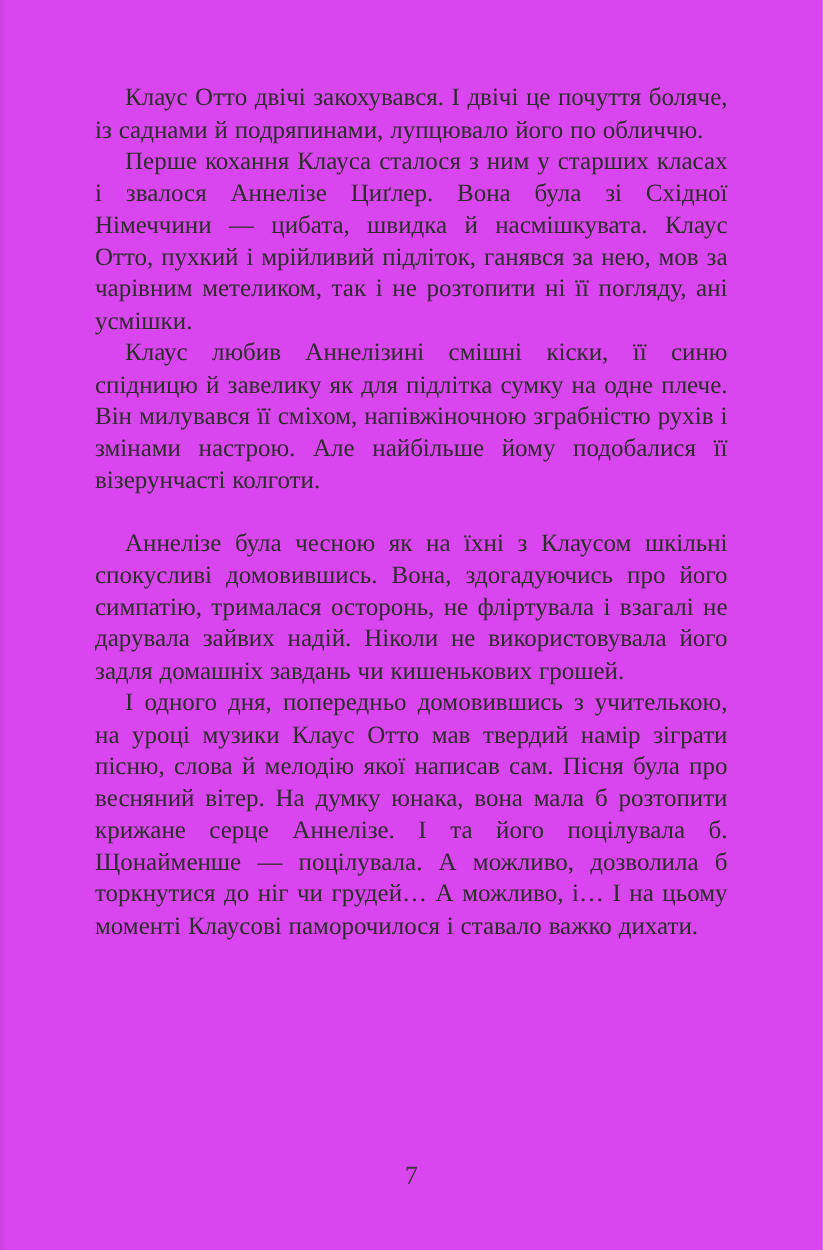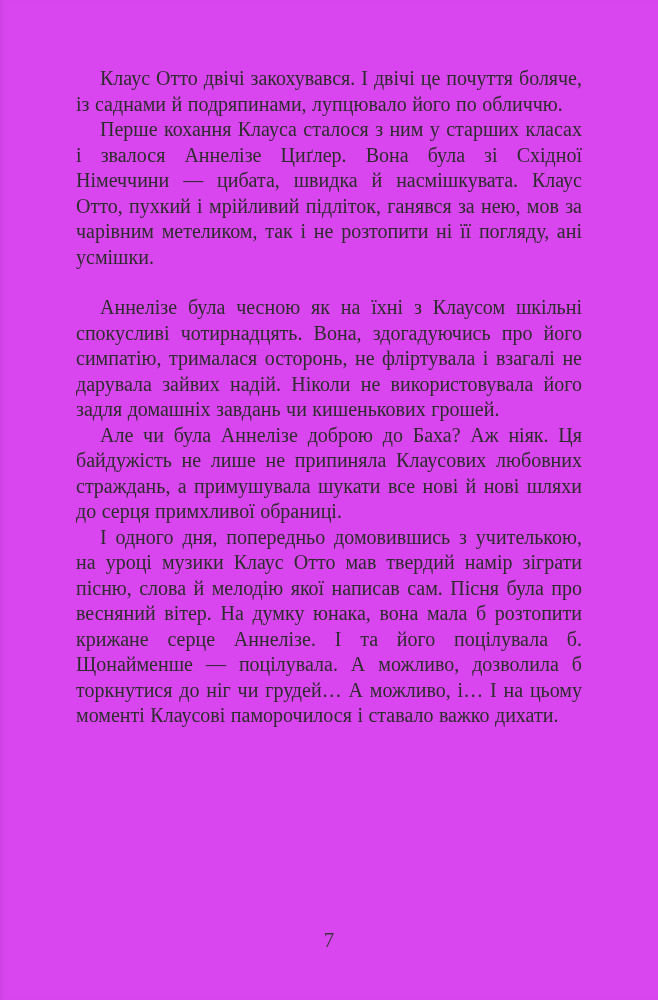--- a/index.html
+++ b/index.html
@@ -53,21 +53,21 @@
 </style>
 </head>
 <body>
 
 <div class="book-page">
 
   <div class="text-block">
 
     <p>Клаус Отто двічі закохувався. І двічі це почуття боляче, із саднами й подряпинами, лупцювало його по обличчю.</p>
     <p>Перше кохання Клауса сталося з ним у старших класах і звалося Аннелізе Циґлер. Вона була зі Східної Німеччини — цибата, швидка й насмішкувата. Клаус Отто, пухкий і мрійливий підліток, ганявся за нею, мов за чарівним метеликом, так і не розтопити ні її погляду, ані усмішки.</p>
+    <p>Клаус любив Аннелізині смішні кіски, її синю спідницю й завелику як для підлітка сумку на одне плече. Він милувався її сміхом, напівжіночною зграбністю рухів і змінами настрою. Але найбільше йому подобалися її візерунчасті колготи.</p>
 
-    <p class="section-gap">Аннелізе була чесною як на їхні з Клаусом шкільні спокусливі чотирнадцять. Вона, здогадуючись про його симпатію, трималася осторонь, не фліртувала і взагалі не дарувала зайвих надій. Ніколи не використовувала його задля домашніх завдань чи кишенькових грошей.</p>
-    <p>Але чи була Аннелізе доброю до Баха? Аж ніяк. Ця байдужість не лише не припиняла Клаусових любовних страждань, а примушувала шукати все нові й нові шляхи до серця примхливої обраниці.</p>
+    <p class="section-gap">Аннелізе була чесною як на їхні з Клаусом шкільні спокусливі домовившись. Вона, здогадуючись про його симпатію, трималася осторонь, не фліртувала і взагалі не дарувала зайвих надій. Ніколи не використовувала його задля домашніх завдань чи кишенькових грошей.</p>
     <p>І одного дня, попередньо домовившись з учителькою, на уроці музики Клаус Отто мав твердий намір зіграти пісню, слова й мелодію якої написав сам. Пісня була про весняний вітер. На думку юнака, вона мала б розтопити крижане серце Аннелізе. І та його поцілувала б. Щонайменше — поцілувала. А можливо, дозволила б торкнутися до ніг чи грудей… А можливо, і… І на цьому моменті Клаусові паморочилося і ставало важко дихати.</p>
   </div>
 
   <div class="page-number">7</div>
 
 </div>
 
 </body></html>

